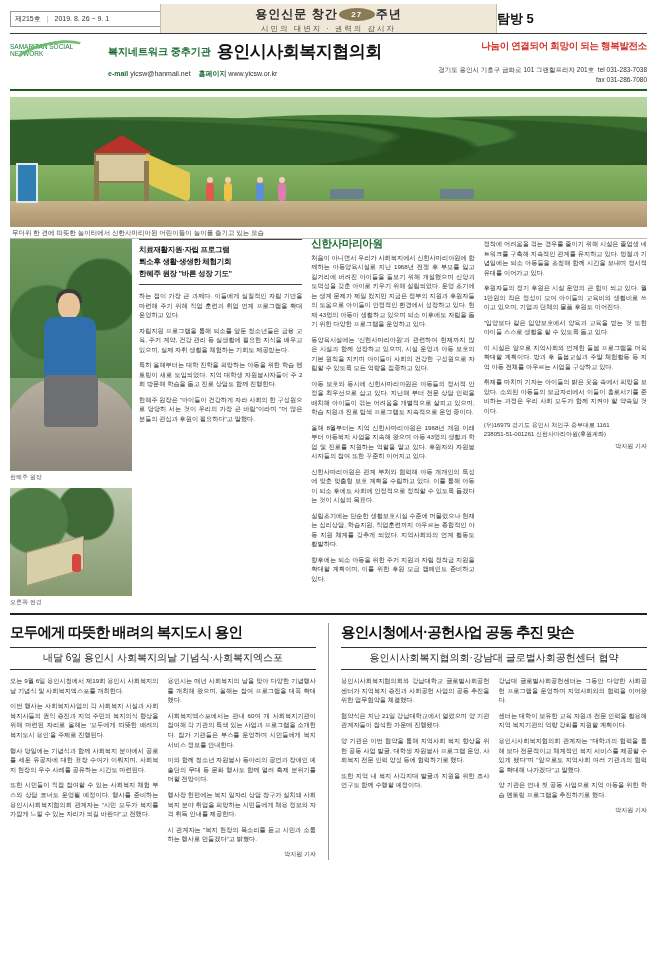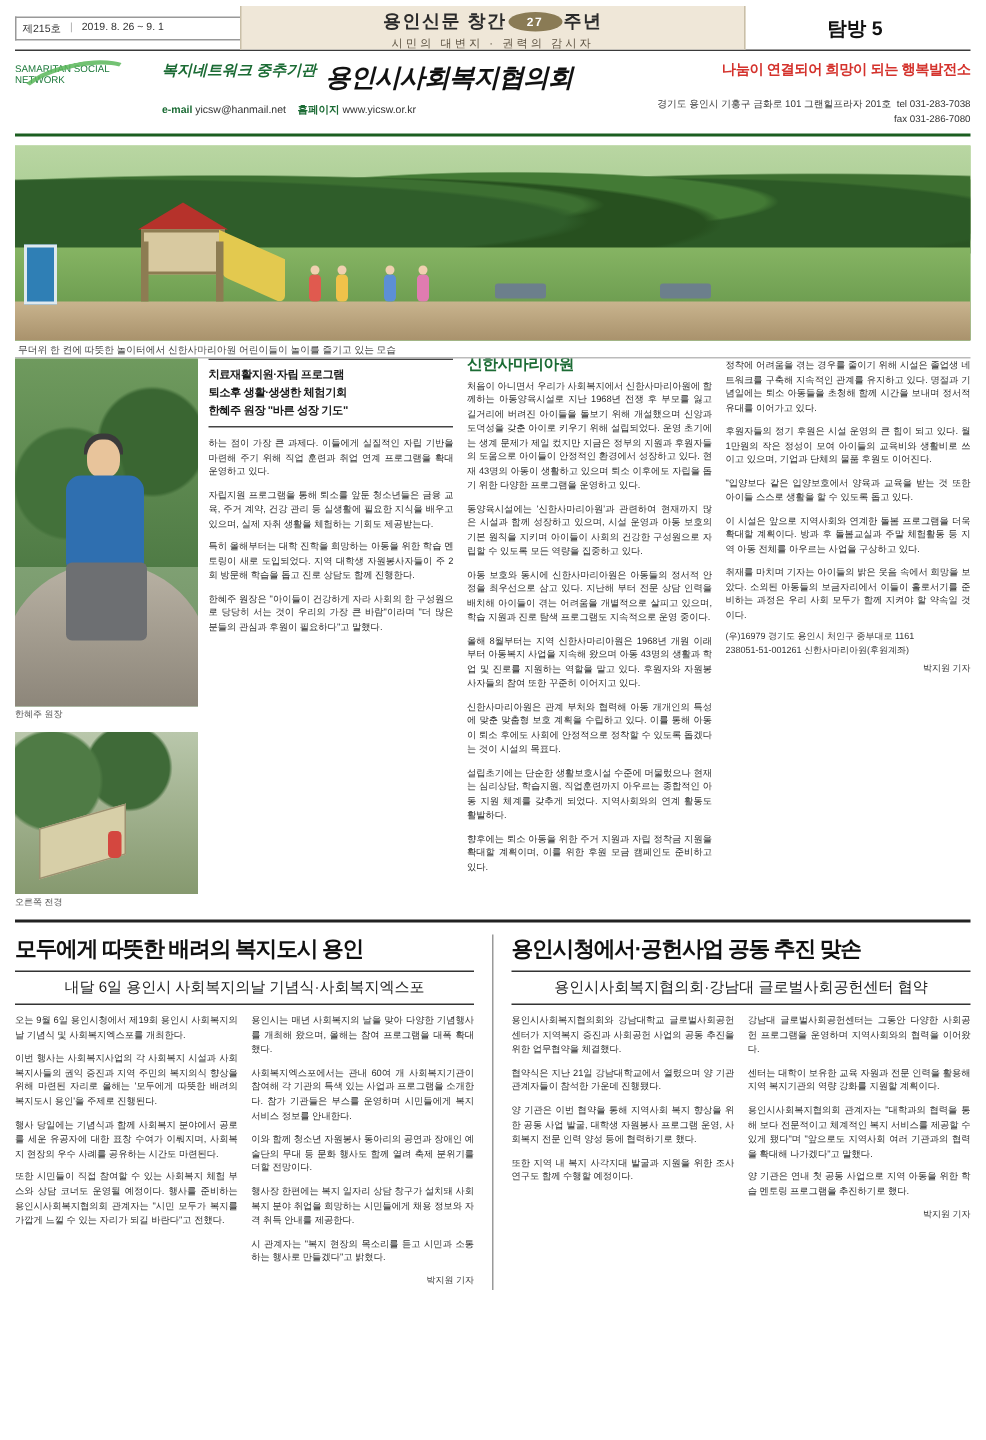--- a/index.html
+++ b/index.html
@@ -68,21 +68,21 @@
     margin: 0 1px;
   }
   .topbar-center .line2 {
     font-size: 7.5px;
     color: #5c5241;
     letter-spacing: 2px;
     margin-top: 1px;
   }
   .topbar-right {
     flex: 0 0 150px;
-    text-align: center;
+    text-align: left;
     font-size: 13px;
     font-weight: bold;
     padding-right: 4px;
     align-self: center;
   }
 
   
   .nameplate {
     display: flex;
     align-items: flex-start;
@@ -115,23 +115,22 @@
     opacity: .85;
   }
   .logo .subbar {
     font-size: 6.5px;
     color: #1e7a3c;
     margin-top: 1px;
   }
   .plate-mid { flex: 1; padding-left: 6px; }
   .plate-mid .titleline {
     display: flex;
-    align-items: flex-start;
+    align-items: center;
     gap: 6px;
-    font-style: italic;
   }
   .plate-mid .small-org {
     font-size: 10px;
     font-weight: bold;
     color: #1b6b34;
   }
   .plate-mid .big-org {
     font-size: 17px;
     font-weight: bold;
     color: #111;

